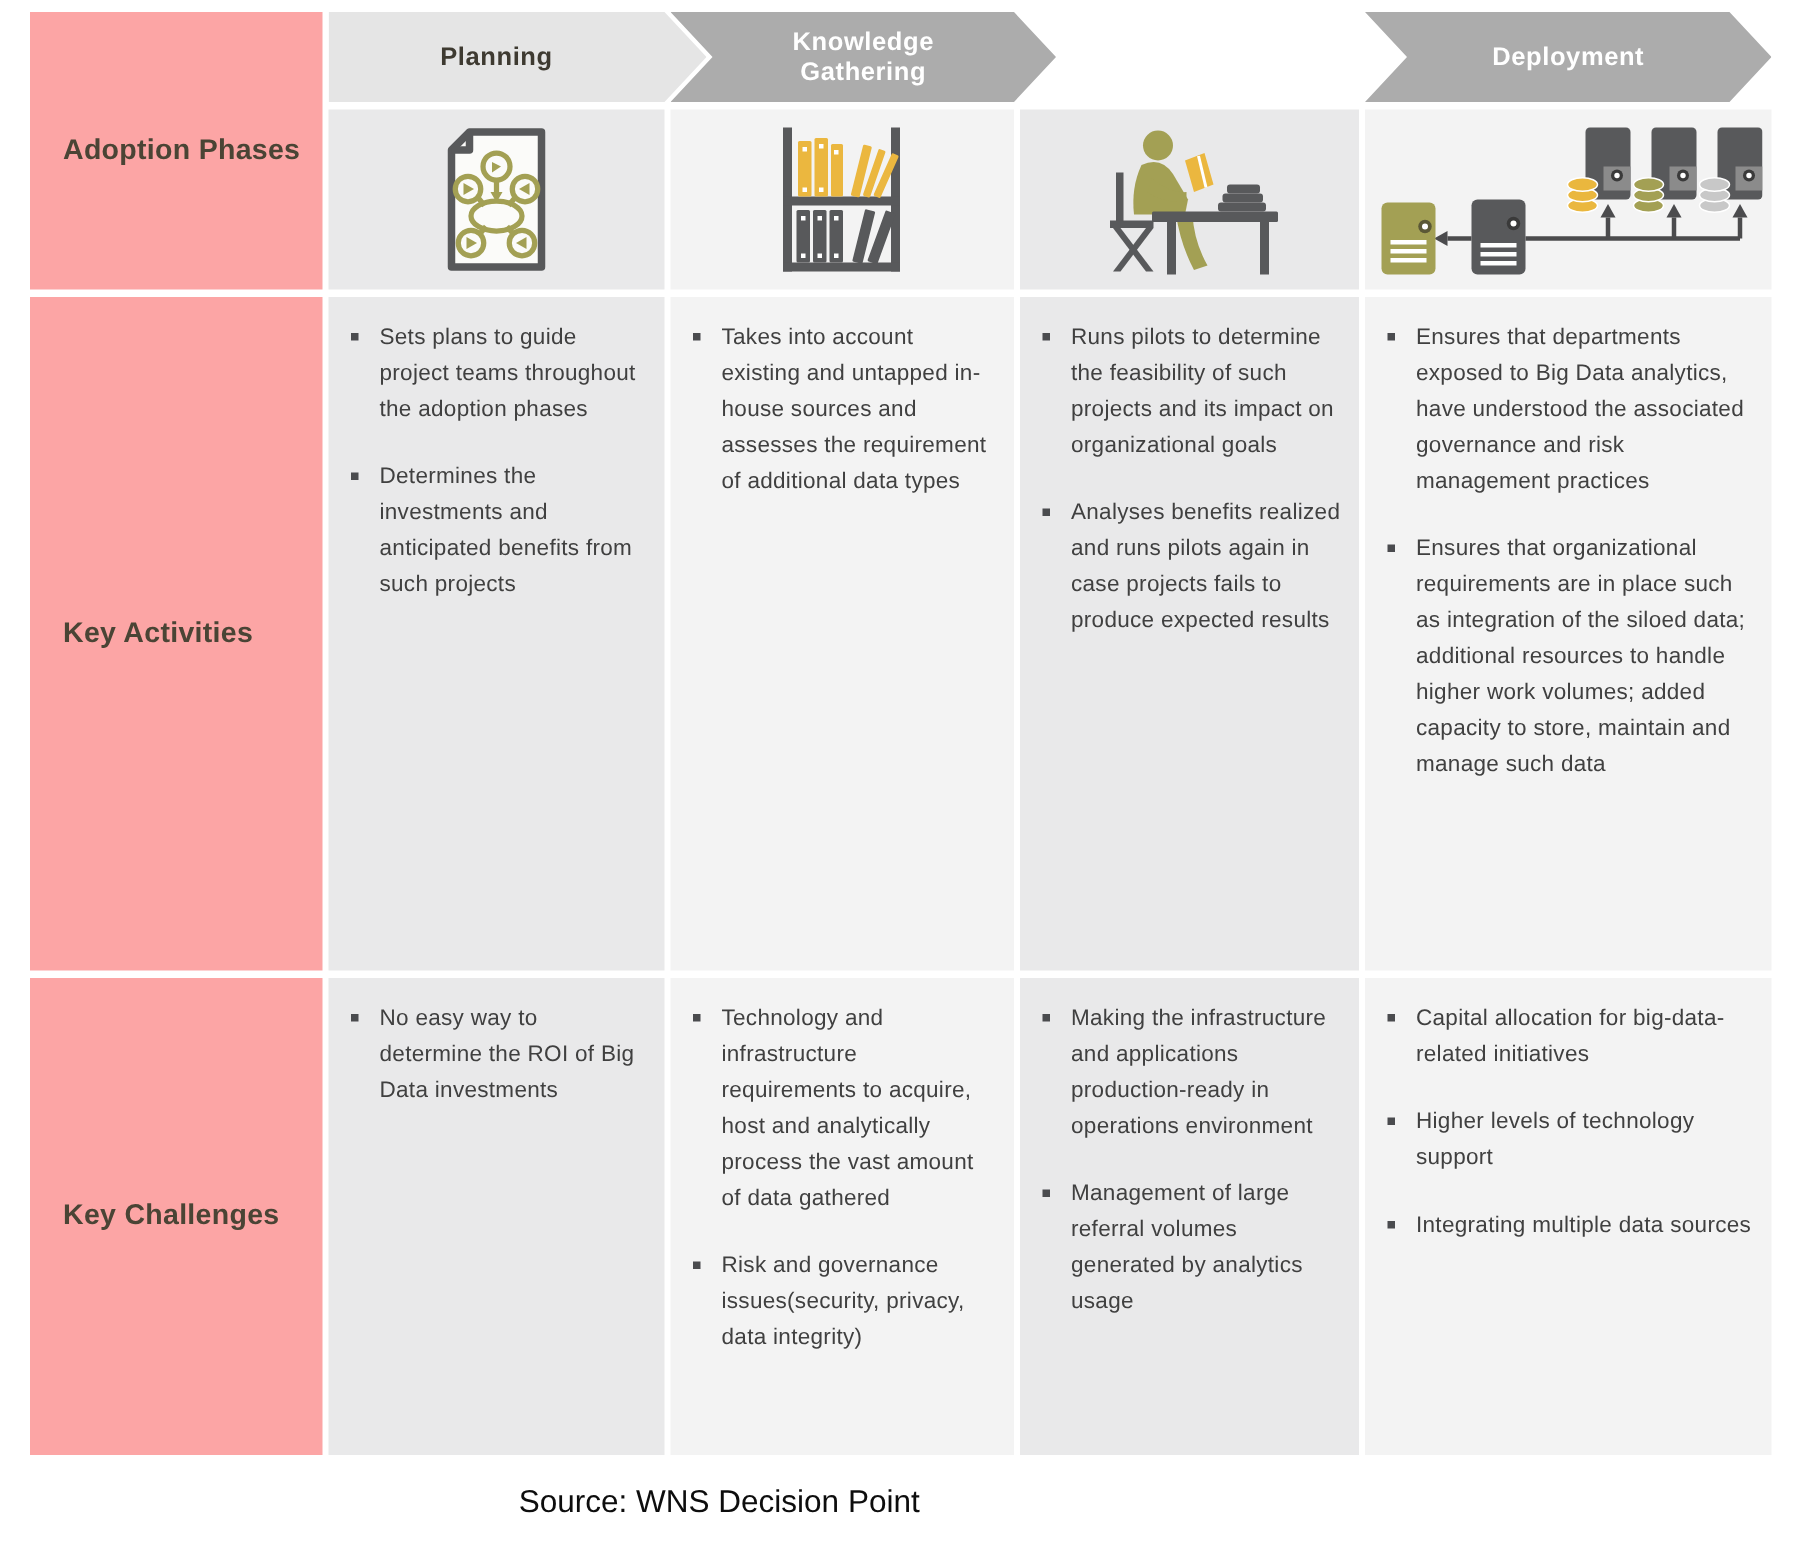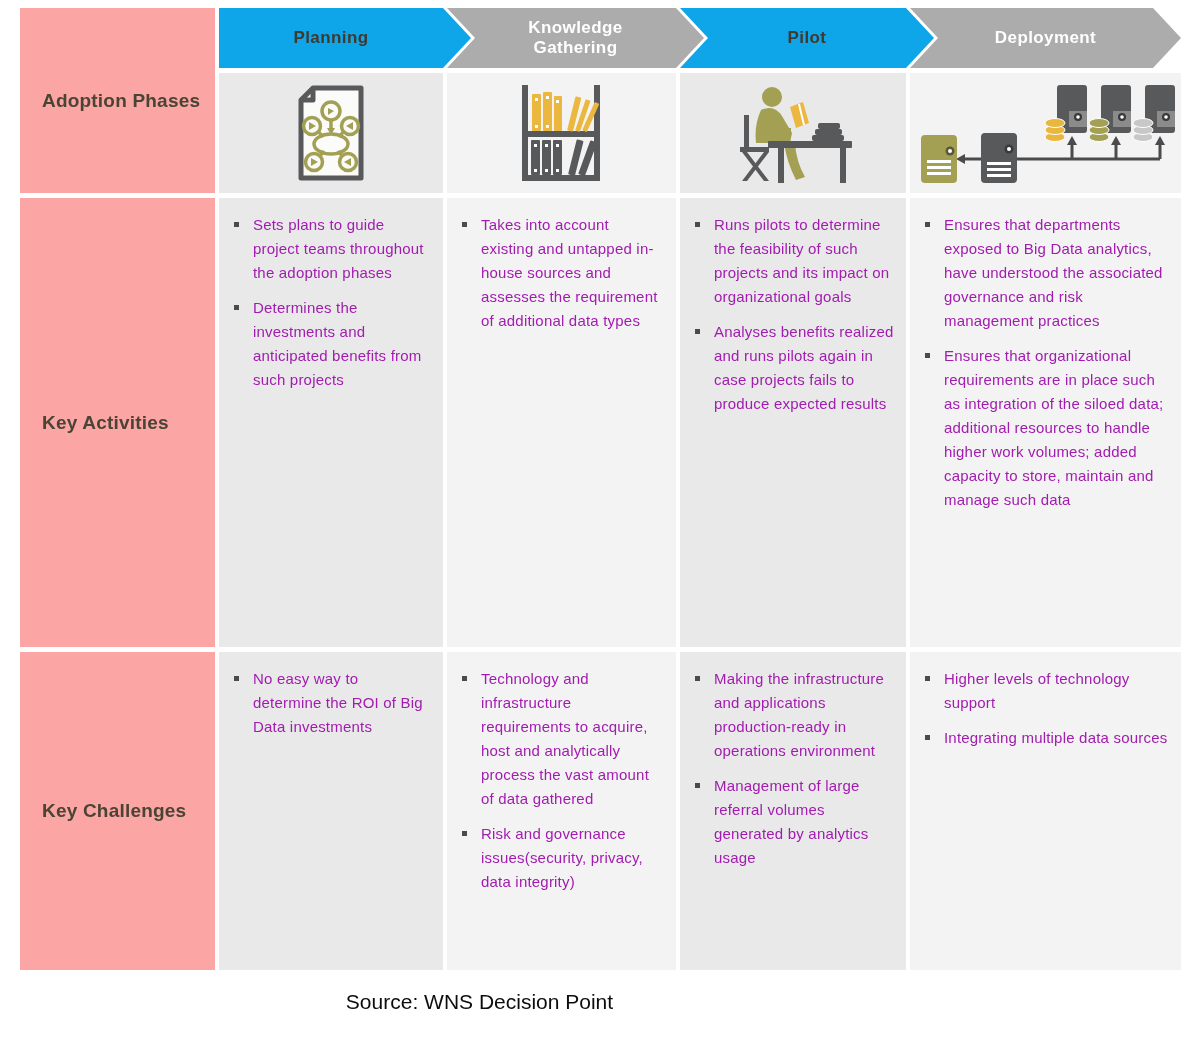--- a/index.html
+++ b/index.html
@@ -36,35 +36,35 @@
   .banner.ext { right: -28px; }
   .banner.last { right: 0; justify-content: center; }
   .banner.flat {
     clip-path: polygon(0 0, calc(100% - 28px) 0, 100% 50%, calc(100% - 28px) 100%, 0 100%);
     padding-right: 28px;
   }
   .banner.notch {
     clip-path: polygon(0 0, calc(100% - 28px) 0, 100% 50%, calc(100% - 28px) 100%, 0 100%, 28px 50%);
     padding-left: 28px; padding-right: 28px;
   }
-  .banner.gold { background: #0ea5e9; color: #3E3A31; }
+  .banner.gold { background: #e5e5e5; color: #3E3A31; }
   .banner.grayb { background: #ACACAC; color: #ffffff; }
   .banner .wrap-narrow { display: inline-block; max-width: 125px; }
 
   
   .bg-a { background: #E9E9EA; }
   .bg-b { background: #F3F3F3; }
   .icon-cell { grid-row: 2; display: flex; align-items: center; justify-content: center; }
   .content-cell { padding: 15px 12px 0 13px; }
   ul.bullets {
     list-style: none; margin: 0; padding: 0;
-    color: #a21caf; font-size: 15px; line-height: 24px; letter-spacing: .2px;
+    color: #404040; font-size: 15px; line-height: 24px; letter-spacing: .2px;
   }
   ul.bullets li { position: relative; padding-left: 21px; }
-  ul.bullets li + li { margin-top: 11px; }
+  ul.bullets li + li { margin-top: 21px; }
   ul.bullets li::before {
     content: ""; position: absolute; left: 2px; top: 9px;
     width: 5px; height: 5px; background: #4A4B4E;
   }
   .source {
     position: absolute; left: 0; top: 990px; width: 959px;
     text-align: center; font-size: 21px; color: #0d0d0d;
   }
   svg { display: block; }
 </style>
@@ -79,25 +79,20 @@
     <div class="label-cell challenges-label">Key Challenges</div>
 
     <div class="header-cell" style="grid-column:2">
       <div class="banner gold flat ext">
         <span>Planning</span>
       </div>
     </div>
     <div class="header-cell" style="grid-column:3">
       <div class="banner grayb notch ext">
         <span class="wrap-narrow">Knowledge Gathering</span>
-      </div>
-    </div>
-    <div class="header-cell" style="grid-column:4">
-      <div class="banner gold notch ext">
-        <span>Pilot</span>
       </div>
     </div>
     <div class="header-cell" style="grid-column:5">
       <div class="banner grayb notch last">
         <span>Deployment</span>
       </div>
     </div>
 
     <div class="icon-cell bg-a" style="grid-column:2">
       <svg width="104" height="104" viewBox="0 0 104 104">
@@ -293,20 +288,21 @@
         </ul>
     </div>
     <div class="content-cell bg-a" style="grid-column:4;grid-row:4">
       <ul class="bullets">
           <li>Making the infrastructure and applications production-ready in operations environment</li>
           <li>Management of large referral volumes generated by analytics usage</li>
         </ul>
     </div>
     <div class="content-cell bg-b" style="grid-column:5;grid-row:4">
       <ul class="bullets">
+          <li>Capital allocation for big-data-related initiatives</li>
           <li>Higher levels of technology support</li>
           <li>Integrating multiple data sources</li>
         </ul>
     </div>
 
   </div>
 
   <div class="source">Source: WNS Decision Point</div>
 </div>
 

